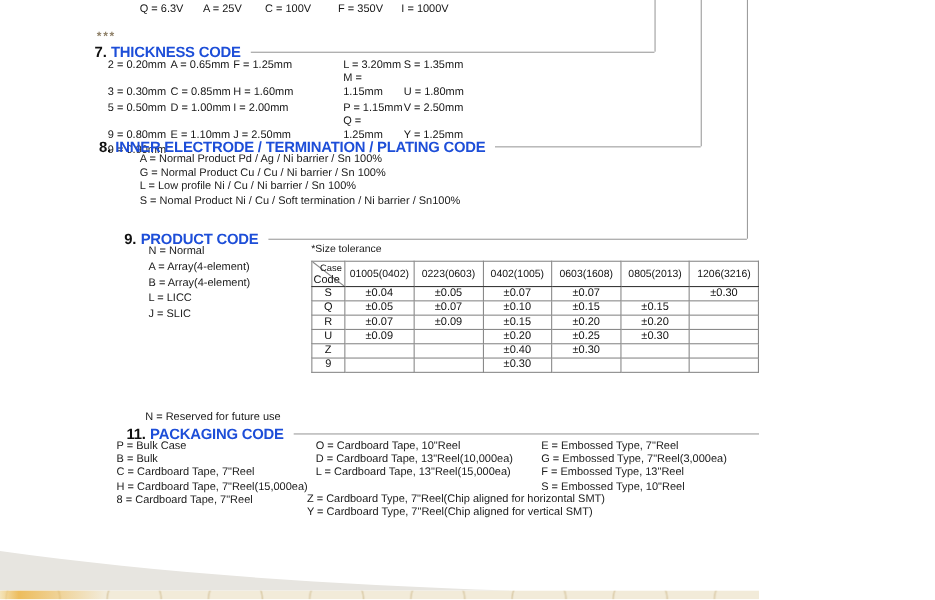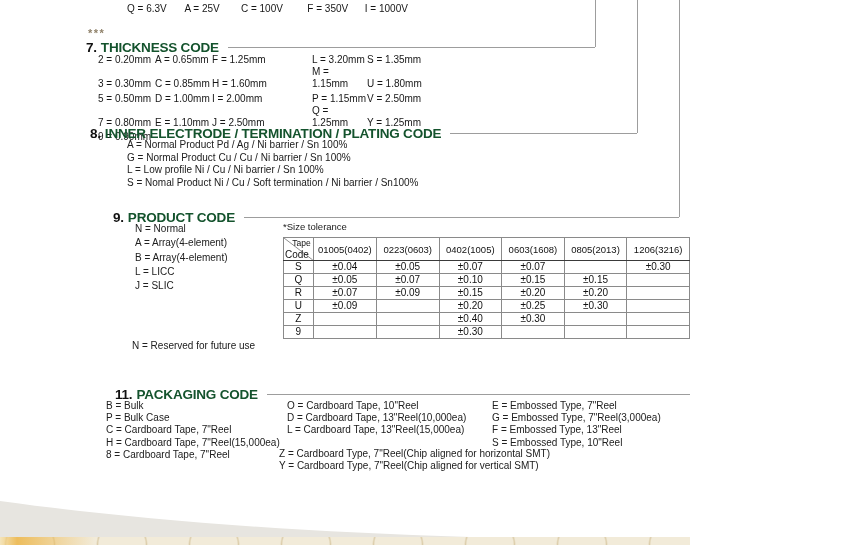--- a/index.html
+++ b/index.html
@@ -3,21 +3,21 @@
 <meta charset="utf-8">
 <style>
   html,body{margin:0;padding:0;background:#ffffff;}
   .page{
     position:relative;width:690px;height:545px;background:#fff;overflow:hidden;
     font-family:"Liberation Sans", sans-serif;color:#1c1c1c;
   }
   
   .sec-head{position:absolute;display:flex;align-items:center;height:14px;}
   .sec-head .num{font-weight:bold;font-size:13.5px;color:#111;white-space:nowrap;letter-spacing:-0.2px;}
-  .sec-head .title{font-weight:bold;font-size:13.5px;color:#14532d;white-space:nowrap;letter-spacing:-0.2px;margin-left:4px;}
+  .sec-head .title{font-weight:bold;font-size:13.5px;color:#1d4ed8;white-space:nowrap;letter-spacing:-0.2px;margin-left:4px;}
   .sec-head .rule{flex:1;height:1px;background:#9d9d9d;margin-left:9px;}
   .vl{position:absolute;top:0;width:1px;background:#9d9d9d;}
   
   .items{position:absolute;font-size:10px;color:#202020;white-space:nowrap;}
   .items div{white-space:nowrap;}
   
   .vrow span{display:inline-block;font-size:10px;color:#161616;}
   .vrow span:nth-child(1){width:53px;}
   .vrow span:nth-child(2){width:52px;}
   .vrow span:nth-child(3){width:62px;}
@@ -90,21 +90,21 @@
     <div>
       <span>2 = 0.20mm</span><span>A = 0.65mm</span><span>F = 1.25mm</span><span>L = 3.20mm</span><span>S = 1.35mm</span>
     </div>
     <div>
       <span>3 = 0.30mm</span><span>C = 0.85mm</span><span>H = 1.60mm</span><span>M = 1.15mm</span><span>U = 1.80mm</span>
     </div>
     <div>
       <span>5 = 0.50mm</span><span>D = 1.00mm</span><span>I = 2.00mm</span><span>P = 1.15mm</span><span>V = 2.50mm</span>
     </div>
     <div>
-      <span>7 = 0.80mm</span><span>E = 1.10mm</span><span>J = 2.50mm</span><span>Q = 1.25mm</span><span>Y = 1.25mm</span>
+      <span>9 = 0.80mm</span><span>E = 1.10mm</span><span>J = 2.50mm</span><span>Q = 1.25mm</span><span>Y = 1.25mm</span>
     </div>
     <div>
       <span>9 = 0.90mm</span><span></span><span></span><span></span><span></span>
     </div>
   </div>
 
   <div class="sec-head" style="left:90px;top:126px;width:547px">
     <span class="num">8.</span>
     <span class="title">INNER ELECTRODE / TERMINATION / PLATING CODE</span>
     <span class="rule"></span>
@@ -130,21 +130,21 @@
   </div>
 
   <div class="tol-label">*Size tolerance</div>
   <table class="tol">
     <tbody>
         <tr class="hdr">
       <th class="w0 corner">
         <svg viewBox="0 0 31 22" preserveAspectRatio="none">
               <line x1="0" y1="0" x2="31" y2="22" stroke="#8a8a8a" stroke-width="1"></line>
             </svg>
-        <span class="sz">Tape</span>
+        <span class="sz">Case</span>
         <span class="cd">Code</span>
       </th>
       <th class="w">01005(0402)</th>
       <th class="w">0223(0603)</th>
       <th class="w">0402(1005)</th>
       <th class="w">0603(1608)</th>
       <th class="w">0805(2013)</th>
       <th class="w">1206(3216)</th>
     </tr>
     <tr>
@@ -197,32 +197,32 @@
       <td></td>
       <td></td>
       <td>±0.30</td>
       <td></td>
       <td></td>
       <td></td>
     </tr>
   </tbody>
     </table>
 
-  <div class="items" style="left:132px;top:340px;line-height:12.5px">
+  <div class="items" style="left:132px;top:374px;line-height:12.5px">
     <div>N = Reserved for future use</div>
   </div>
 
   <div class="sec-head" style="left:115px;top:387px;width:642px">
     <span class="num">11.</span>
     <span class="title">PACKAGING CODE</span>
     <span class="rule"></span>
   </div>
   <div class="items" style="left:106px;top:400px;line-height:12.2px">
+    <div>P = Bulk Case</div>
     <div>B = Bulk</div>
-    <div>P = Bulk Case</div>
     <div>C = Cardboard Tape, 7"Reel</div>
     <div>H = Cardboard Tape, 7"Reel(15,000ea)</div>
     <div>8 = Cardboard Tape, 7"Reel</div>
   </div>
   <div class="items" style="left:287px;top:400px;line-height:12.2px">
     <div>O = Cardboard Tape, 10"Reel</div>
     <div>D = Cardboard Tape, 13"Reel(10,000ea)</div>
     <div>L = Cardboard Tape, 13"Reel(15,000ea)</div>
     <div class="gap shift">Z = Cardboard Type, 7"Reel(Chip aligned for horizontal SMT)</div>
     <div class="shift">Y = Cardboard Type, 7"Reel(Chip aligned for vertical SMT)</div>

